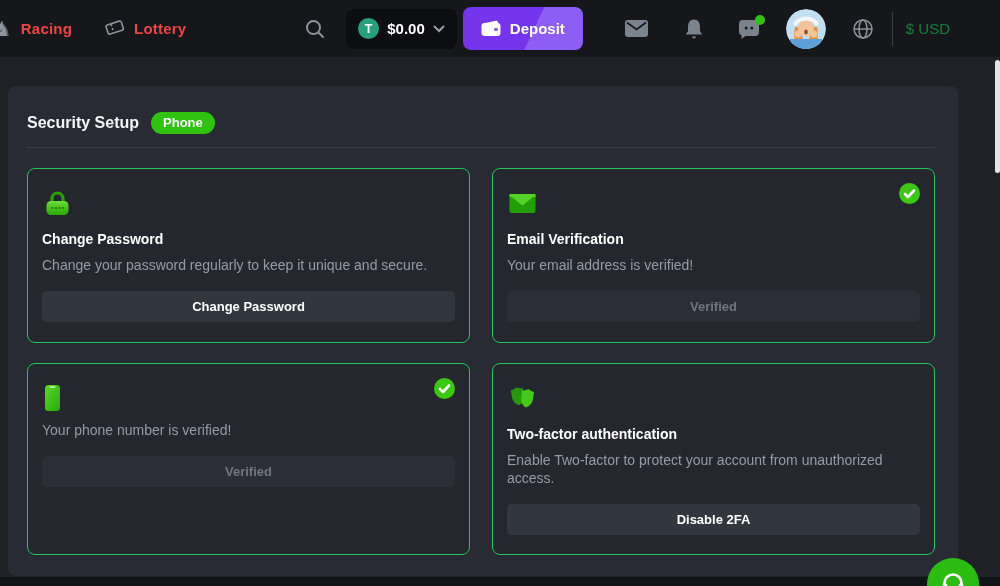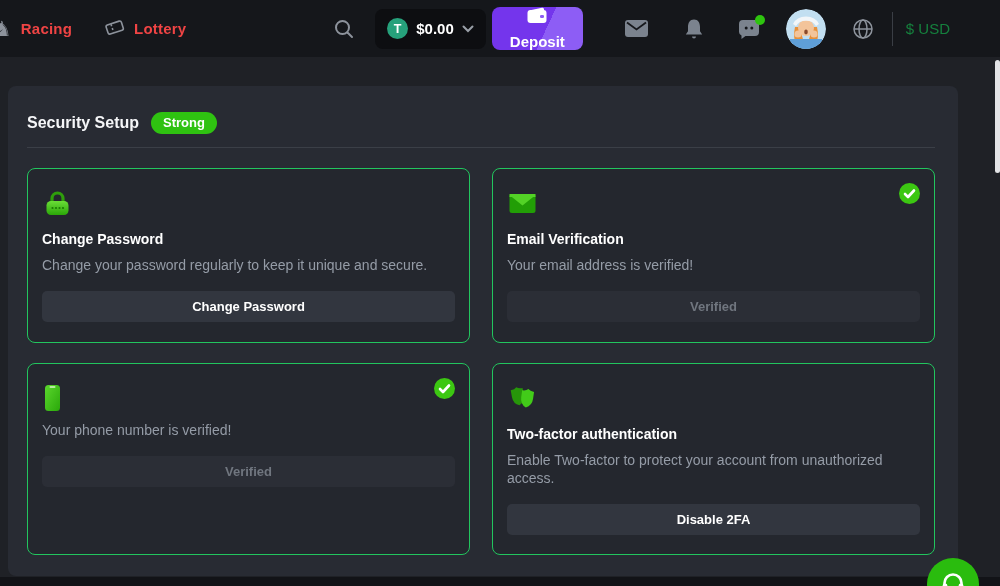--- a/index.html
+++ b/index.html
@@ -24,21 +24,21 @@
   .search-btn { margin-right:20px; cursor:pointer; display:flex; }
   .wallet-pill {
     height:40px; background:#0d0e11; border-radius:8px;
     display:flex; align-items:center; gap:8px; padding:0 12px; cursor:pointer;
   }
   .wallet-balance { color:#ffffff; font-size:15px; font-weight:bold; }
   .deposit-btn {
     margin-left:6px; height:43px; padding:0 18px; border:none; border-radius:8px;
     background:linear-gradient(115deg,#7435ec 58%, #8d5df5 58%);
     color:#ffffff; font-family:"Liberation Sans",sans-serif;
-    font-size:15px; font-weight:bold; display:flex; align-items:center; gap:9px; cursor:pointer;flex-direction:column;
+    font-size:15px; font-weight:bold; display:flex; align-items:center; gap:9px; cursor:pointer;
   }
   .icon-btn { position:relative; display:flex; cursor:pointer; }
   .m-mail { margin-left:42px; } .m-bell { margin-left:36px; } .m-chat { margin-left:34px; }
   .m-avatar { margin-left:26px; } .m-globe { margin-left:26px; }
   .chat-dot { position:absolute; top:-3px; right:-5px; width:10px; height:10px;
     border-radius:50%; background:#2ec40f; }
   .avatar { width:40px; height:40px; border-radius:50%; overflow:hidden; }
   .nav-divider { width:1px; height:34px; background:#3a3e45; margin-left:18px; }
   .currency { color:#15803d; font-size:15px; margin-left:13px; cursor:pointer; }
 
@@ -193,21 +193,21 @@
         </svg>
     </div>
 
     <div class="nav-divider"></div>
     <div class="currency">$ USD</div>
   </div>
 
   <div class="panel">
     <div class="panel-head">
       <span class="page-title">Security Setup</span>
-      <span class="badge">Strong</span>
+      <span class="badge">Phone</span>
     </div>
     <div class="panel-divider"></div>
 
     <div class="cards">
 
       <div class="sec-card">
         <div class="card-icon">
           <svg width="27" height="28" viewBox="0 0 27 28">
             <defs>
                 <linearGradient id="lg" x1="0" y1="0" x2="0" y2="1">

